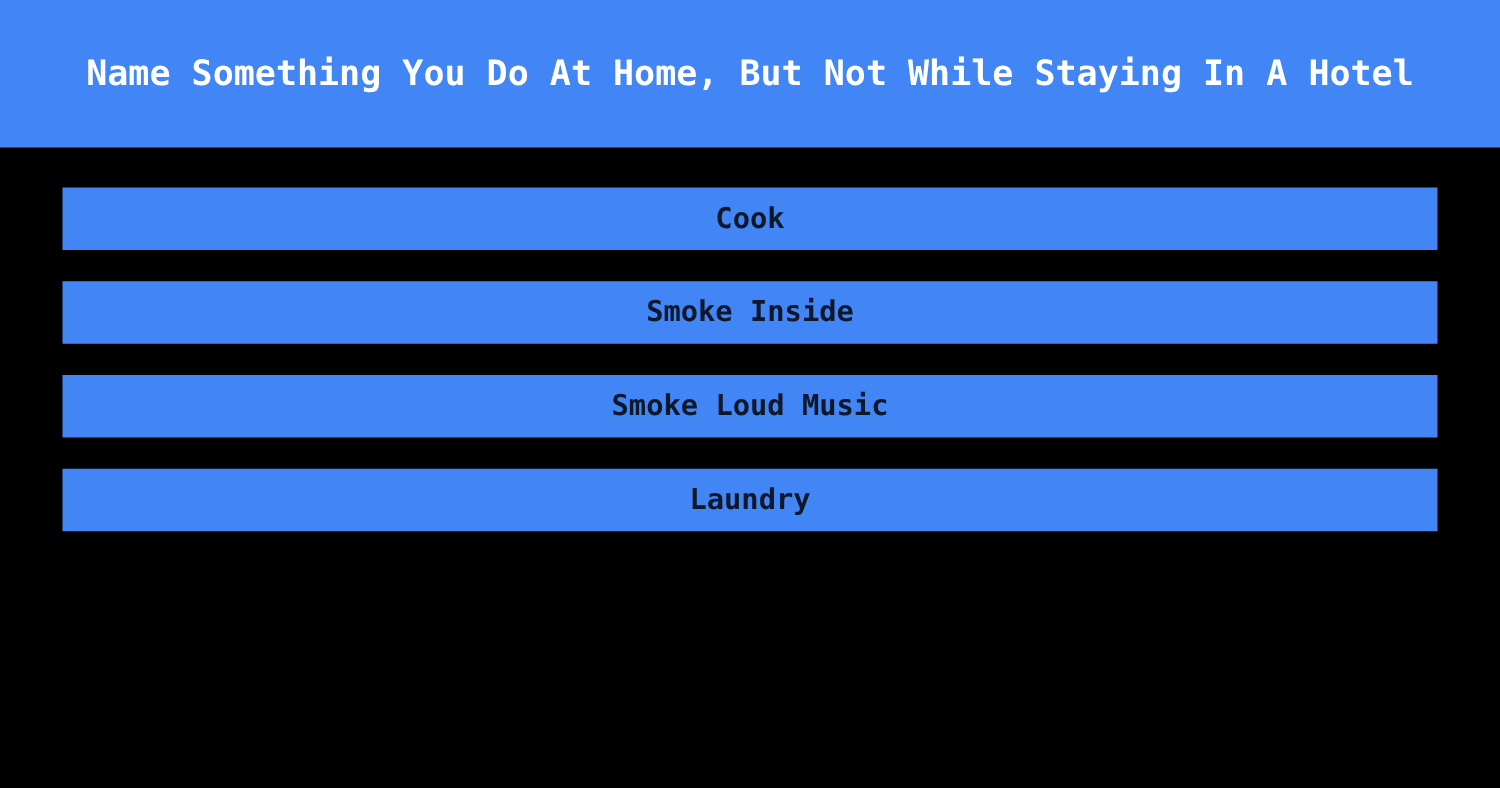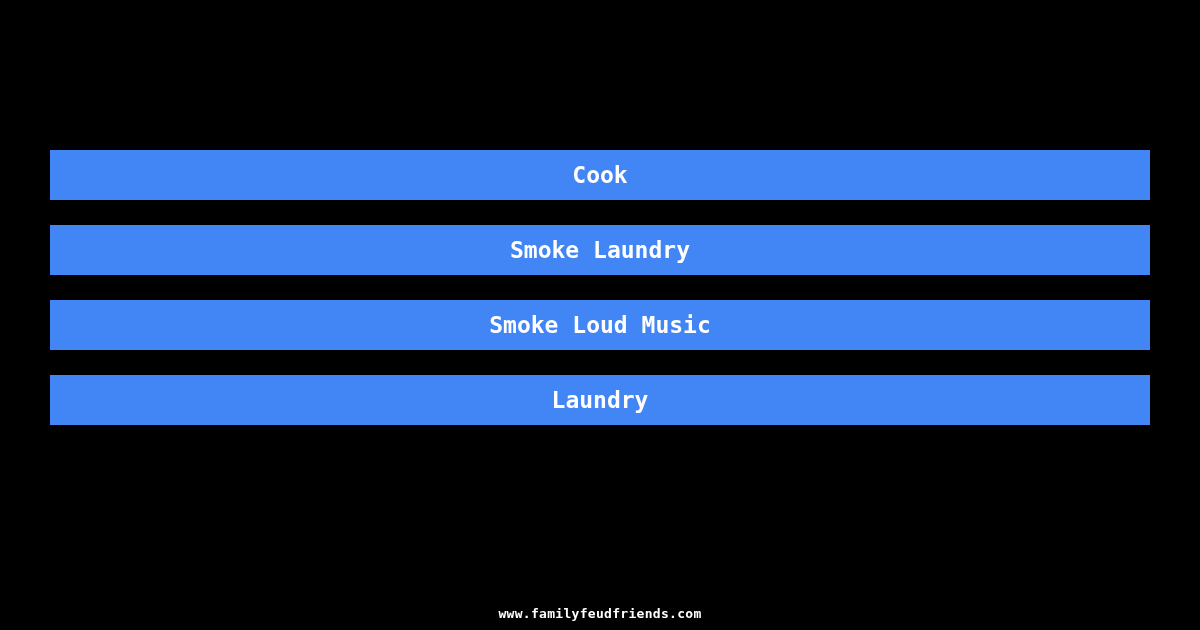--- a/index.html
+++ b/index.html
@@ -60,21 +60,21 @@
     display: flex;
     align-items: center;
     justify-content: center;
     margin-bottom: 25px;
     box-sizing: border-box;
   }
   .answer-row:last-child {
     margin-bottom: 12px;
   }
   .answer-text {
-    color: #ffffff;
+    color: #0f172a;
     font-family: "DejaVu Sans Mono", "Liberation Mono", monospace;
     font-size: 23px;
     font-weight: bold;
     line-height: 1;
     text-align: center;
     white-space: nowrap;
   }
   
   .footer {
     position: absolute;
@@ -93,40 +93,40 @@
     font-weight: bold;
     letter-spacing: 0.3px;
     white-space: nowrap;
   }
 </style>
 </head>
 <body>
 
 <div class="card">
 
+  <div class="header-banner">
+    <h1 class="question-title">Name Something You Do At Home, But Not While Staying In A Hotel</h1>
+  </div>
 
   <div class="answers">
 
     <div class="answer-row">
       <span class="answer-text">Cook</span>
     </div>
 
 
     <div class="answer-row">
-      <span class="answer-text">Smoke Laundry</span>
+      <span class="answer-text">Smoke Inside</span>
     </div>
 
     <div class="answer-row">
       <span class="answer-text">Smoke Loud Music</span>
     </div>
 
 
     <div class="answer-row">
       <span class="answer-text">Laundry</span>
     </div>
 
   </div>
 
-  <div class="footer">
-    <span class="footer-url">www.familyfeudfriends.com</span>
-  </div>
 
 </div>
 
 </body></html>

